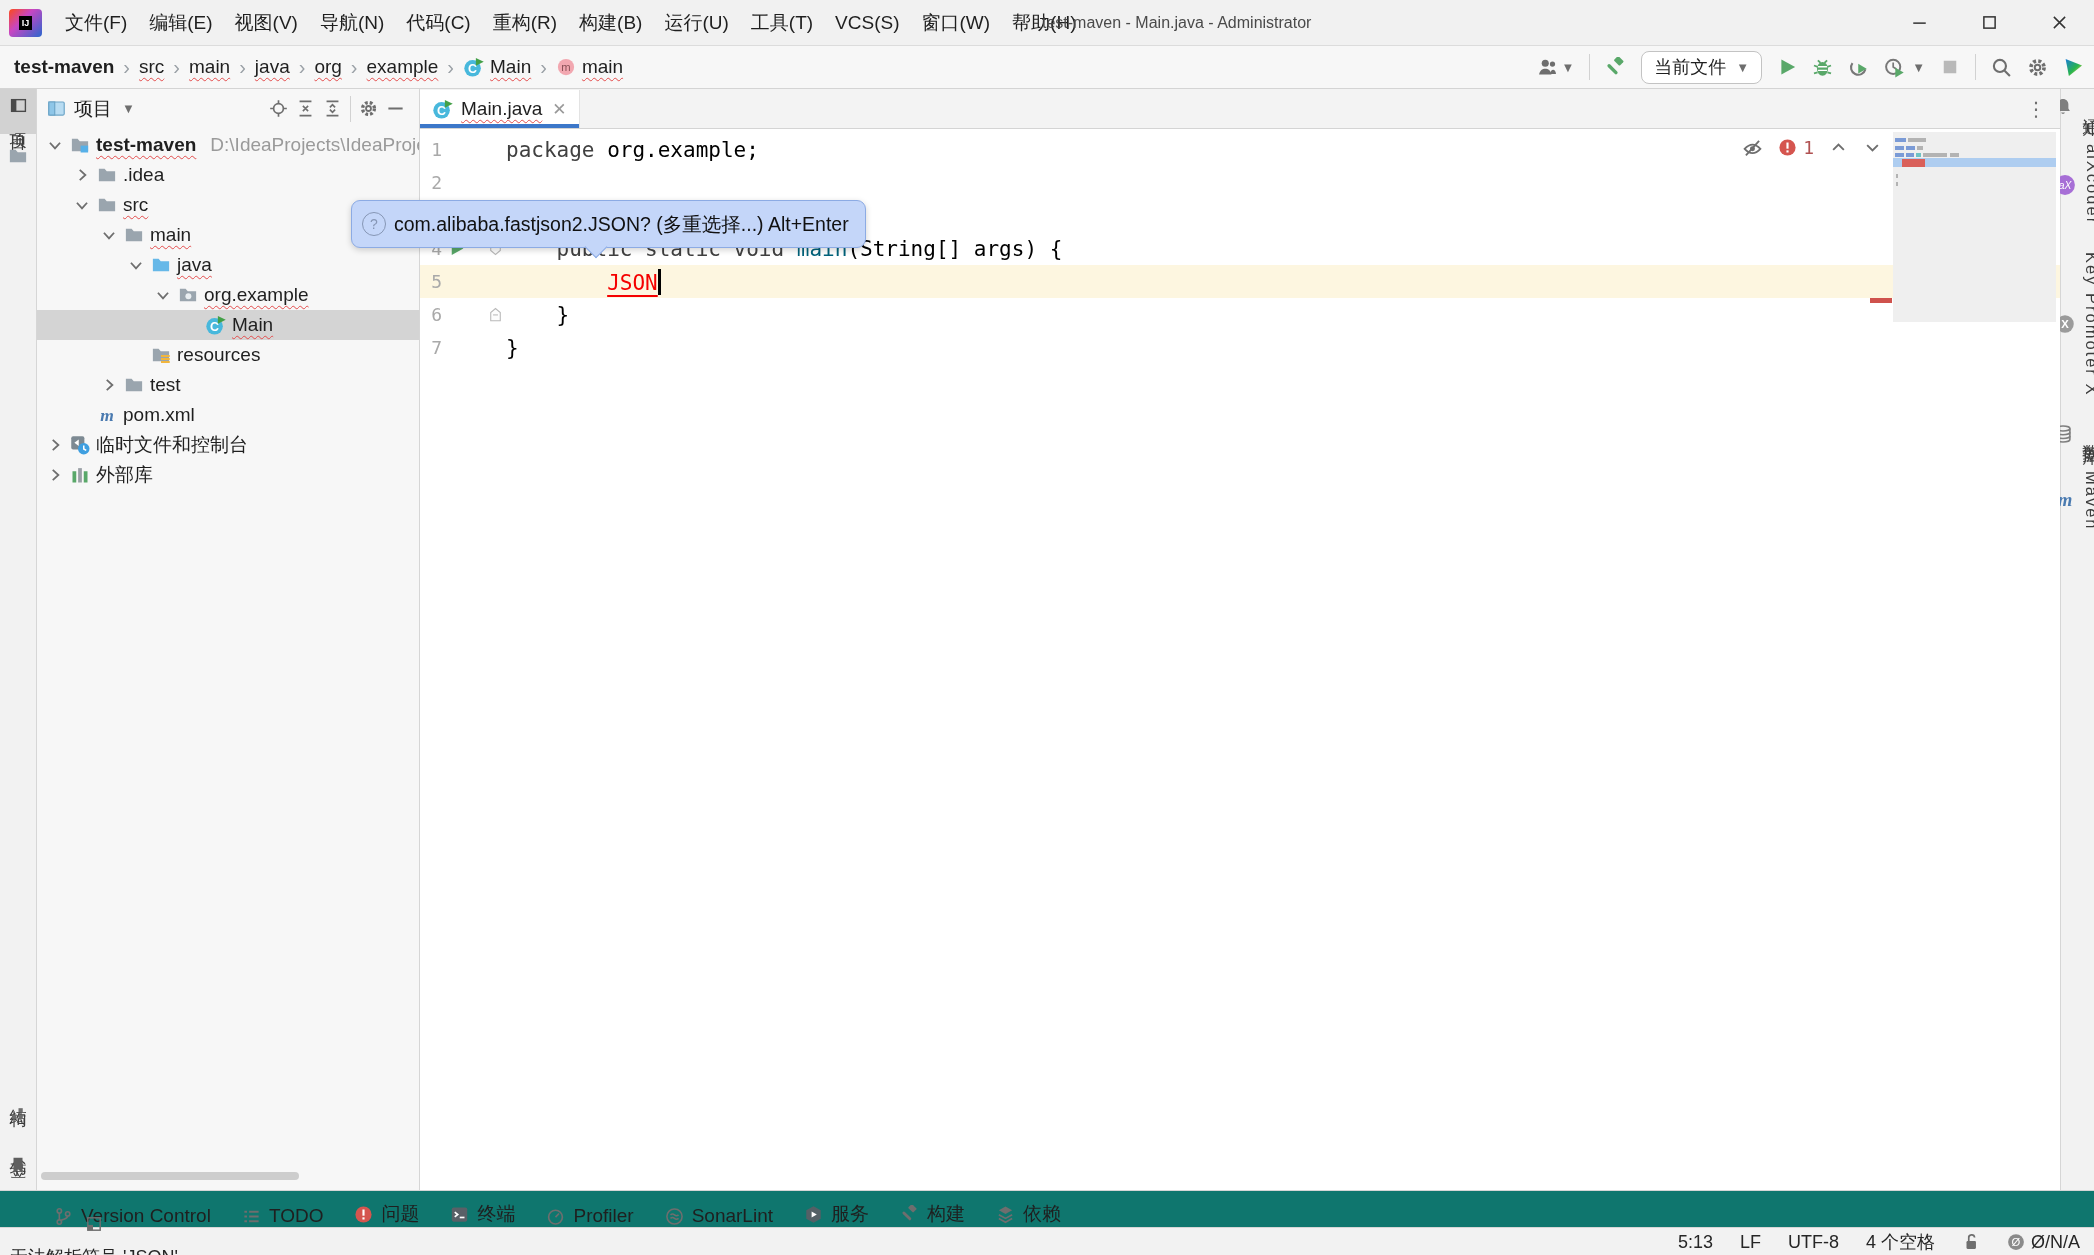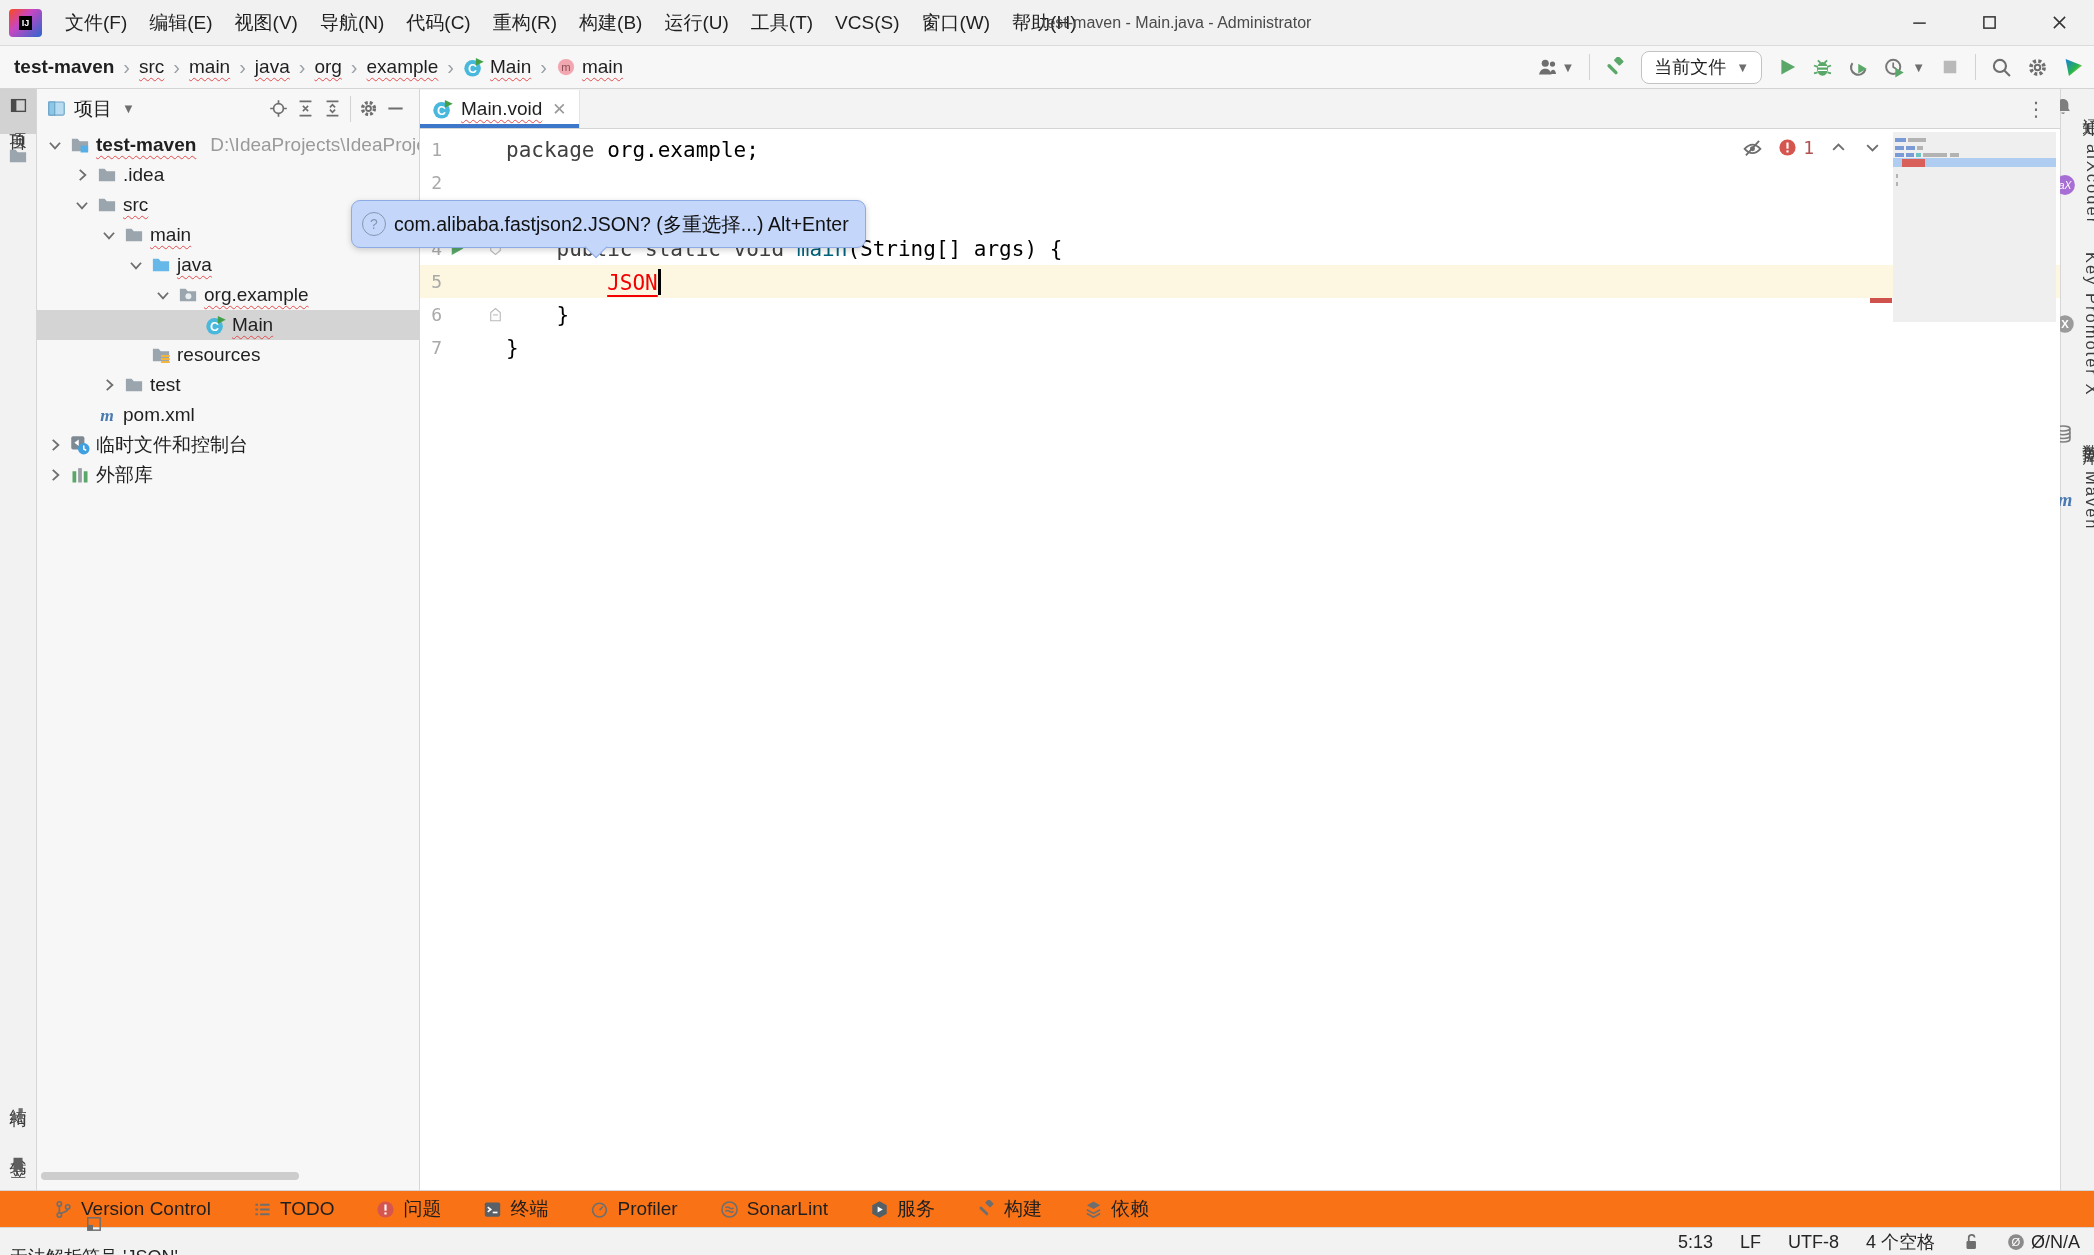--- a/index.html
+++ b/index.html
@@ -103,22 +103,22 @@
   .tt-caret{position:absolute;left:236px;bottom:-8px;width:15px;height:15px;background:#c4d6f9;
             border-right:1px solid #8cabe4;border-bottom:1px solid #8cabe4;transform:rotate(45deg);}
 
   
   .rstripe{width:33px;background:#f2f2f2;border-left:1px solid #d6d6d6;
            display:flex;flex-direction:column;align-items:center;padding-top:8px;}
   .rtab{display:flex;flex-direction:row;align-items:center;gap:7px;margin-bottom:27px;}
   .rtab .vlabel{font-size:16.5px;color:#3c3c3c;}
 
   
-  .btoolbar{height:36px;background:#f97316;border-top:1px solid #d6d6d6;
-            display:flex;align-items:center;gap:42px;padding-left:54px;font-size:19px;}
+  .btoolbar{height:36px;background:#0f766e;border-top:1px solid #d6d6d6;
+            display:flex;align-items:flex-end;gap:31px;padding-left:54px;font-size:19px;}
   .btool{display:flex;align-items:center;gap:8px;}
 
   
   .statusbar{height:28px;background:#f2f2f2;border-top:1px solid #d6d6d6;
              display:flex;align-items:center;justify-content:space-between;padding:0 14px 0 10px;font-size:18px;color:#262626;}
   .sb-left{display:flex;align-items:center;gap:12px;flex-direction:column;}
   .sb-right{display:flex;align-items:center;gap:27px;}
   .sb-item{display:flex;align-items:center;gap:6px;}
 </style>
 </head>
@@ -612,21 +612,21 @@
         <div class="tab">
           <span class="ico" id="ic-tabclass">
               <span class="ico">
                 <svg width="21" height="21" viewBox="0 0 16 16">
                   <circle cx="7.3" cy="8.6" r="6.3" fill="#48b8dc"></circle>
                   <text x="7.3" y="12" font-size="9.5" font-weight="bold" fill="#fff" text-anchor="middle" font-family="Liberation Sans,sans-serif">C</text>
                   <path d="M9.8 0.8l6 2.9-6 2.9z" fill="#43a047"></path>
                 </svg>
               </span>
             </span>
-          <span class="sq">Main.void</span>
+          <span class="sq">Main.java</span>
           <span class="close">✕</span>
           <div class="underline"></div>
         </div>
         <div class="tab-more">⋮</div>
       </div>
       <div class="ebody">
         <div class="code" id="codelines">
             <div class="cl">
               <span class="ln">1</span>
               <span class="gi"></span>

